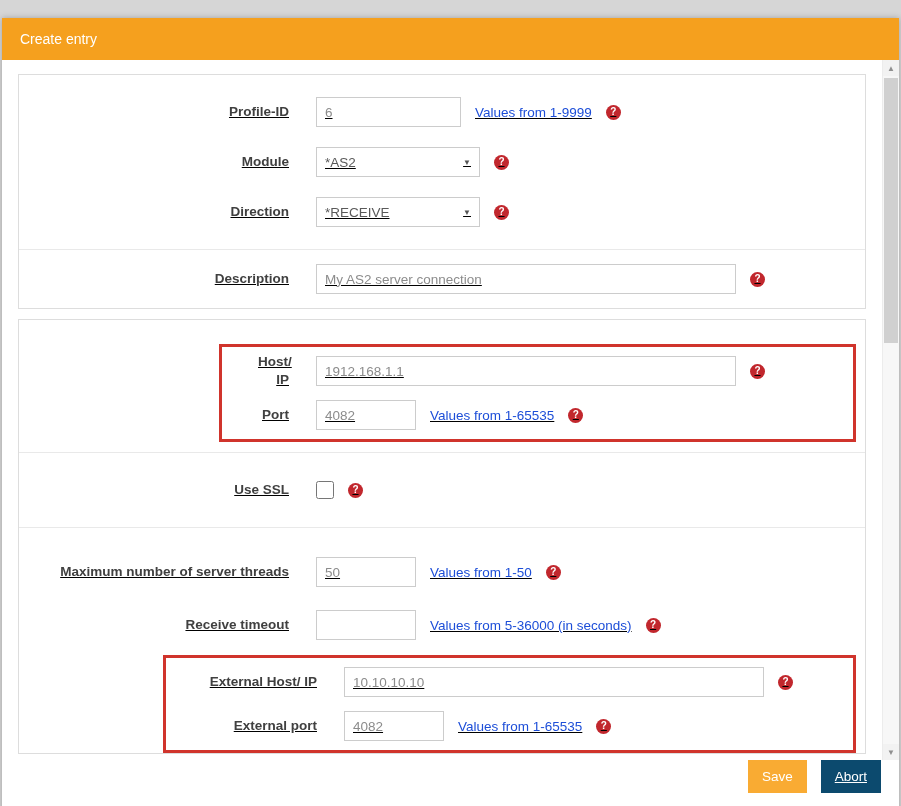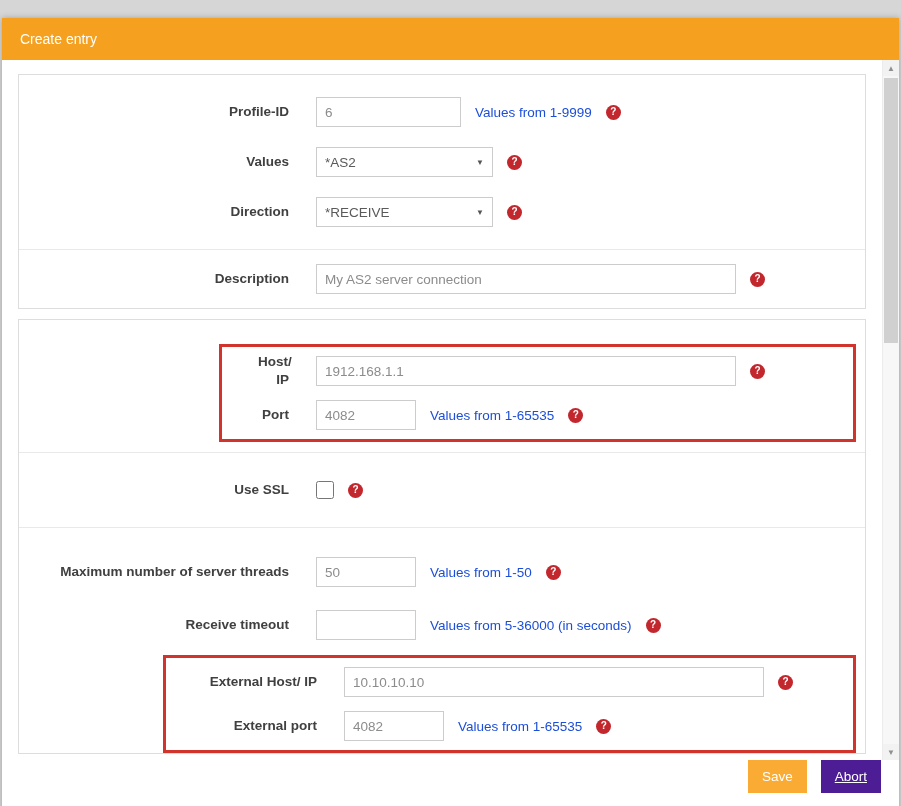--- a/index.html
+++ b/index.html
@@ -19,20 +19,21 @@
   .modal-header {
     height:42px; background:#f5a01e; color:#ffffff;
     display:flex; align-items:center; padding:0 18px;
     font-size:14px;
   }
   .modal-body {
     position:absolute; left:0; top:42px; right:17px; bottom:52px;
     padding:14px 16px 0 16px;
     overflow:hidden;
     background:#fff;
+    text-decoration:underline;
   }
   .panel { border:1px solid #dddddd; background:#fff; }
   .p2 { margin-top:10px; }
   .sec + .sec { border-top:1px solid #e9e9e9; }
   .sec-a { padding:12px 0; }
   .sec-b { padding:4px 0; }
   .sec-c { padding:24px 0 10px 0; }
   .sec-ssl { padding:12px 0; }
   .sec-e { padding:16px 0 0 0; }
 
@@ -47,21 +48,21 @@
   .ti {
     height:30px; border:1px solid #cccccc; background:#fff;
     padding:0 8px; font-size:13.5px; color:#8c8c8c; outline:none;
     font-family:"Liberation Sans", sans-serif;
   }
   .w145 { width:145px; }
   .w500 { width:420px; }
   .w100 { width:100px; }
 
   .sel {
-    width:177px; height:30px; border:1px solid #cccccc; background:#fff;
+    width:164px; height:30px; border:1px solid #cccccc; background:#fff;
     display:flex; align-items:center; justify-content:space-between;
     padding:0 8px; font-size:13.5px; color:#5a5a5a; cursor:pointer;
   }
   .caret { font-size:8px; color:#555; }
 
   .hint { font-size:13.5px; color:#1d4ed8; white-space:nowrap; }
 
   .help {
     width:15px; height:15px; min-width:15px; border-radius:50%;
     background:#c1272d; color:#ffffff; font-size:10px; font-weight:bold;
@@ -101,21 +102,21 @@
     background:#ffffff;
     display:flex; align-items:flex-start; justify-content:flex-end;
     padding-right:18px; gap:14px;
   }
   .btn {
     height:33px; padding:0 14px; border:none; cursor:pointer;
     font-size:13.5px; color:#ffffff;
     font-family:"Liberation Sans", sans-serif;
   }
   .btn-save { background:#f9ab33; }
-  .btn-abort { background:#4c1d95;text-decoration:underline; }
+  .btn-abort { background:#0c4a6e;text-decoration:underline; }
 </style>
 </head>
 <body>
 
 <div class="modal">
 
   <div class="modal-header">
     <span>Create entry</span>
   </div>
 
@@ -127,21 +128,21 @@
         <div class="row">
           <label class="lbl">Profile-ID</label>
           <div class="ctrl">
             <input class="ti w145" value="6" style="">
             <span class="hint">Values from 1-9999</span>
             <span class="help">?</span>
           </div>
         </div>
 
         <div class="row">
-          <label class="lbl">Values</label>
+          <label class="lbl">Module</label>
           <div class="ctrl">
             <div class="sel">
               <span>*AS2</span>
               <span class="caret">▼</span>
             </div>
             <span class="help">?</span>
           </div>
         </div>
 
         <div class="row">

